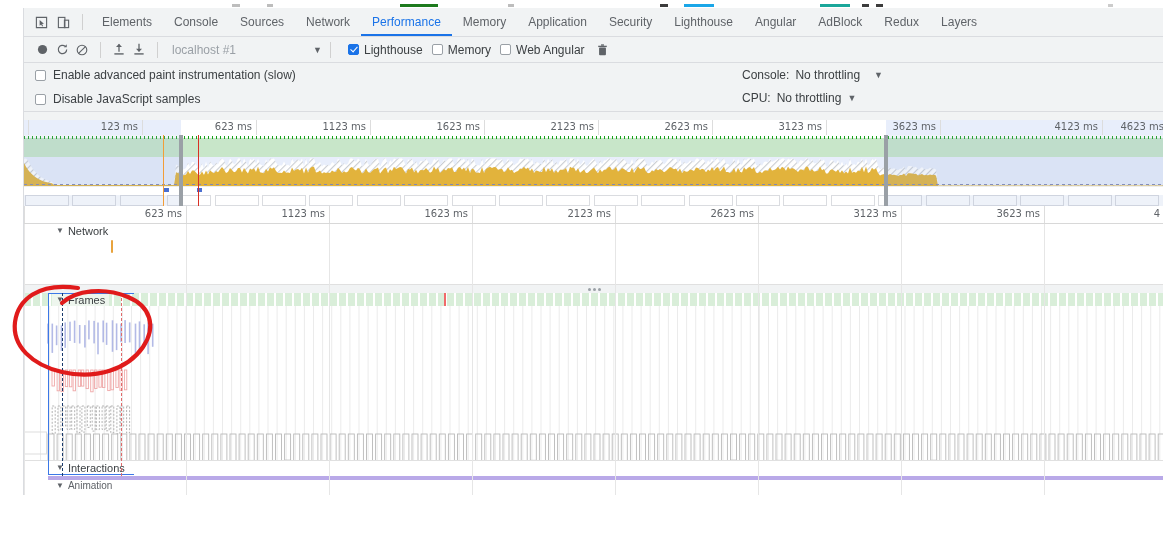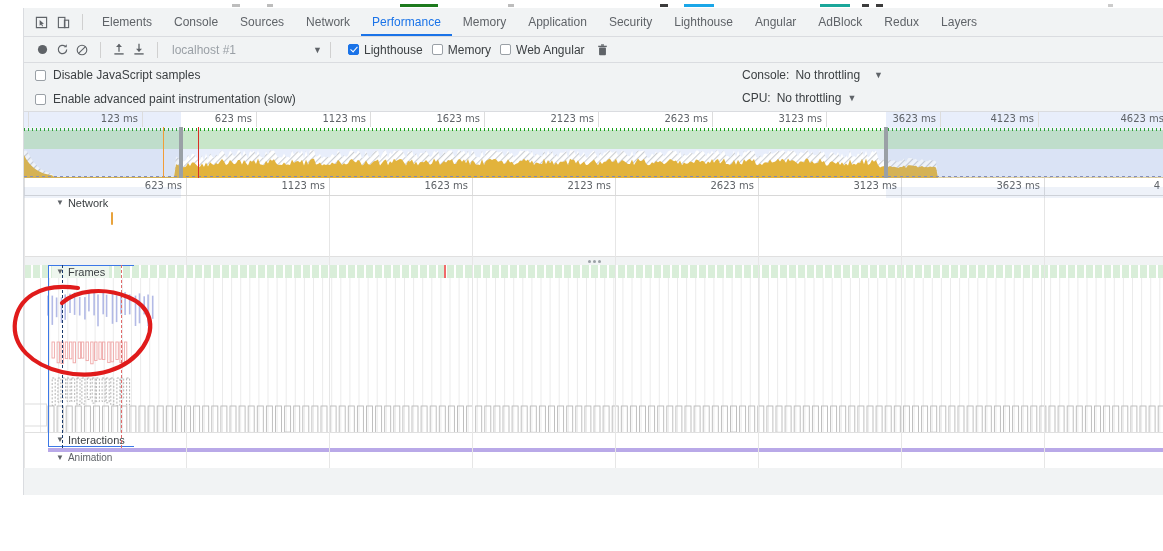--- a/index.html
+++ b/index.html
@@ -39,21 +39,21 @@
 
   
   #settings{height:48px;background:#f1f3f4;border-bottom:1px solid #dadce0;position:relative;}
   .srow{height:24px;display:flex;align-items:center;padding-left:11px;}
   .srow .lbl{margin-left:7px;font-size:12px;color:#3c4043;}
   .throt{position:absolute;left:718px;font-size:12px;color:#3c4043;display:flex;
          align-items:center;gap:6px;white-space:nowrap;}
   .caret{font-size:9px;color:#5f6368;}
 
   
-  #overview{position:relative;height:66px;background:#fff;}
+  #overview{position:relative;height:86px;background:#fff;margin-top:8px;}
   #ovruler{position:absolute;left:0;top:0;right:0;height:15px;background:#fff;
            border-bottom:1px solid #d8d8d8;}
   #ovruler .dim{position:absolute;top:0;bottom:0;background:#e8eefb;}
   #ovruler .tk{position:absolute;top:0;height:15px;border-right:1px solid #ddd;}
   #ovruler .tk span{position:absolute;right:4px;top:1px;font-size:10px;color:#5f6368;
                     font-family:"DejaVu Sans",sans-serif;}
 
   .ovpane{position:absolute;left:0;right:0;overflow:hidden;}
   #fps{top:15px;height:22px;background:#fff;}
   #fps .band{position:absolute;left:0;right:0;top:3px;height:19px;background:#c8e6c9;}
@@ -200,25 +200,25 @@
           <rect x="2" y="4" width="8" height="9" rx="1" fill="#5f6368"></rect>
           <rect x="1" y="2" width="10" height="1.6" fill="#5f6368"></rect>
           <rect x="4.3" y="0.4" width="3.4" height="1.6" fill="#5f6368"></rect>
         </svg>
     </div>
   </div>
 
   <div id="settings">
     <div class="srow">
       <i class="box"></i>
-      <span class="lbl">Disable JavaScript samples</span>
+      <span class="lbl">Enable advanced paint instrumentation (slow)</span>
     </div>
     <div class="srow">
       <i class="box"></i>
-      <span class="lbl">Enable advanced paint instrumentation (slow)</span>
+      <span class="lbl">Disable JavaScript samples</span>
     </div>
     <div class="throt" style="top:5px">
       <span>Console:</span>
       <span>No throttling</span>
       <span class="caret" style="margin-left:8px">▼</span>
     </div>
     <div class="throt" style="top:28px">
       <span>CPU:</span>
       <span>No throttling</span>
       <span class="caret">▼</span>
@@ -249,21 +249,21 @@
         </div>
         <div class="tk" style="left: 574px; width: 114px;">
           <span>2623 ms</span>
         </div>
         <div class="tk" style="left: 688px; width: 114px;">
           <span>3123 ms</span>
         </div>
         <div class="tk" style="left: 802px; width: 114px;">
           <span>3623 ms</span>
         </div>
-        <div class="tk" style="left: 900px; width: 114px; text-decoration: underline;">
+        <div class="tk" style="left: 964px; width: 114px; text-decoration: underline;">
           <span>4123 ms</span>
         </div>
         <div class="tk" style="left: 1030px; width: 114px;">
           <span>4623 ms</span>
         </div>
       </div>
     <div class="ovpane" id="fps">
       <div class="band"></div>
       <div class="dots"></div>
     <div style="position: absolute; top: 0px; bottom: 0px; background: rgba(150, 175, 215, 0.16); left: 0px; width: 157px; z-index: 4; pointer-events: none;"></div>

